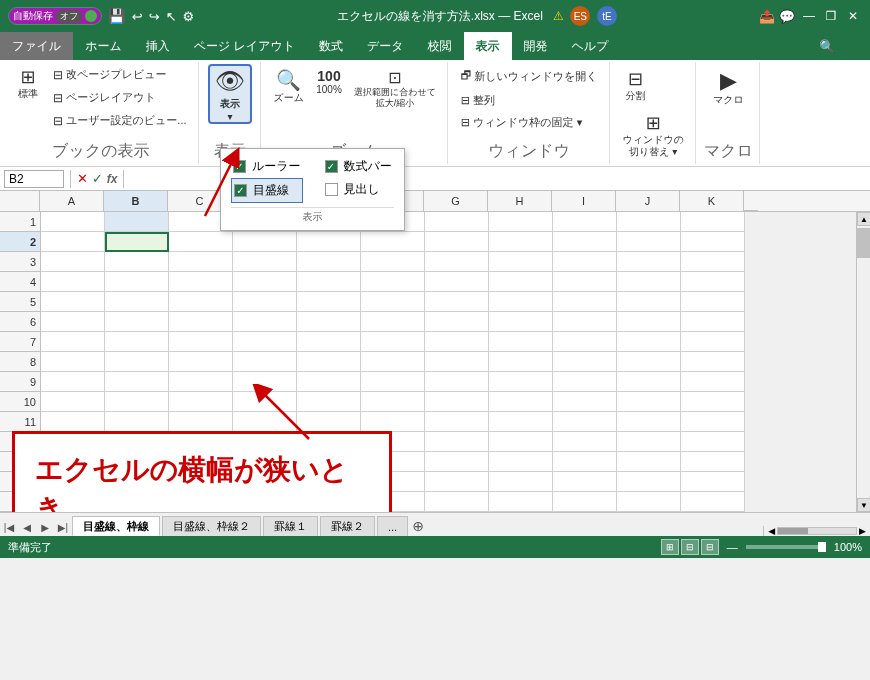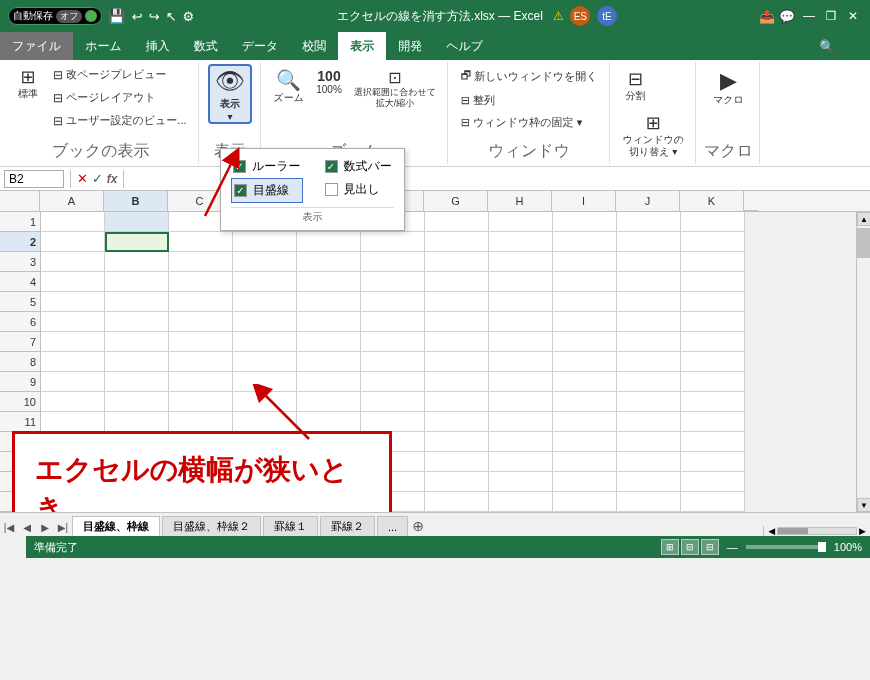--- a/index.html
+++ b/index.html
@@ -12,21 +12,21 @@
       height: 32px;
       display: flex;
       align-items: center;
       padding: 0 8px;
       justify-content: space-between;
     }
     .title-bar-left { display: flex; align-items: center; gap: 6px; font-size: 11px; }
     .title-bar-center { font-size: 12px; font-weight: normal; flex: 1; text-align: center; }
     .title-bar-right { display: flex; align-items: center; gap: 4px; }
     .title-btn { width: 18px; height: 18px; display: flex; align-items: center; justify-content: center; font-size: 12px; cursor: pointer; }
-    .autosave-toggle { background: #000000; border: 1px solid #3a9a60; border-radius: 10px; padding: 1px 4px; font-size: 10px; display: flex; align-items: center; gap: 3px; }
+    .autosave-toggle { background: #a21caf; border: 1px solid #3a9a60; border-radius: 10px; padding: 1px 4px; font-size: 10px; display: flex; align-items: center; gap: 3px; }
     .toggle-knob { width: 12px; height: 12px; background: #4caf50; border-radius: 50%; }
 
     
     .ribbon { background: #ffffff; border-bottom: 1px solid #d0d0d0; }
     .ribbon-tabs { background: #217346; display: flex; height: 28px; }
     .ribbon-tab { color: white; padding: 0 12px; display: flex; align-items: center; font-size: 12px; cursor: pointer; height: 28px; }
     .ribbon-tab.active { background: white; color: #217346; font-weight: bold; }
 
     .ribbon-content { display: flex; padding: 2px 4px; min-height: 86px; gap: 2px; position: relative; }
     .ribbon-group { display: flex; flex-direction: column; align-items: center; border-right: 1px solid #e0e0e0; padding: 2px 6px; min-width: 60px; position: relative; }
@@ -129,21 +129,20 @@
     
     .status-bar {
       height: 22px;
       background: #217346;
       color: white;
       display: flex;
       align-items: center;
       justify-content: space-between;
       padding: 9px 8px;
       font-size: 11px;
-      margin-left: 26px;
     }
     .status-right { display: flex; align-items: center; gap: 8px; }
     .view-btns { display: flex; gap: 2px; }
     .view-btn { width: 18px; height: 16px; background: rgba(255,255,255,0.3); border: 1px solid rgba(255,255,255,0.5); display: flex; align-items: center; justify-content: center; font-size: 9px; cursor: pointer; color: white; }
     .zoom-slider { width: 80px; height: 4px; background: rgba(255,255,255,0.4); position: relative; }
     .zoom-thumb { width: 8px; height: 10px; background: white; position: absolute; top: -3px; right: 0; }
 
     
     .connector { position: absolute; z-index: 300; }
 
@@ -178,20 +177,21 @@
     <span class="title-btn">❐</span>
     <span class="title-btn">✕</span>
   </div>
 </div>
 
 <div class="ribbon">
   <div class="ribbon-tabs">
     <div class="ribbon-tab" style="background:#737373;">ファイル</div>
     <div class="ribbon-tab">ホーム</div>
     <div class="ribbon-tab">挿入</div>
+    <div class="ribbon-tab">ページ レイアウト</div>
     <div class="ribbon-tab">数式</div>
     <div class="ribbon-tab">データ</div>
     <div class="ribbon-tab">校閲</div>
     <div class="ribbon-tab active">表示</div>
     <div class="ribbon-tab">開発</div>
     <div class="ribbon-tab">ヘルプ</div>
     <div style="flex:1;display:flex;align-items:center;justify-content:flex-end;padding-right:8px;">
       <span style="font-size:13px;color:white;">🔍</span>
       <span style="font-size:11px;color:white;margin-left:4px;margin-top:48px;">検索</span>
     </div>

